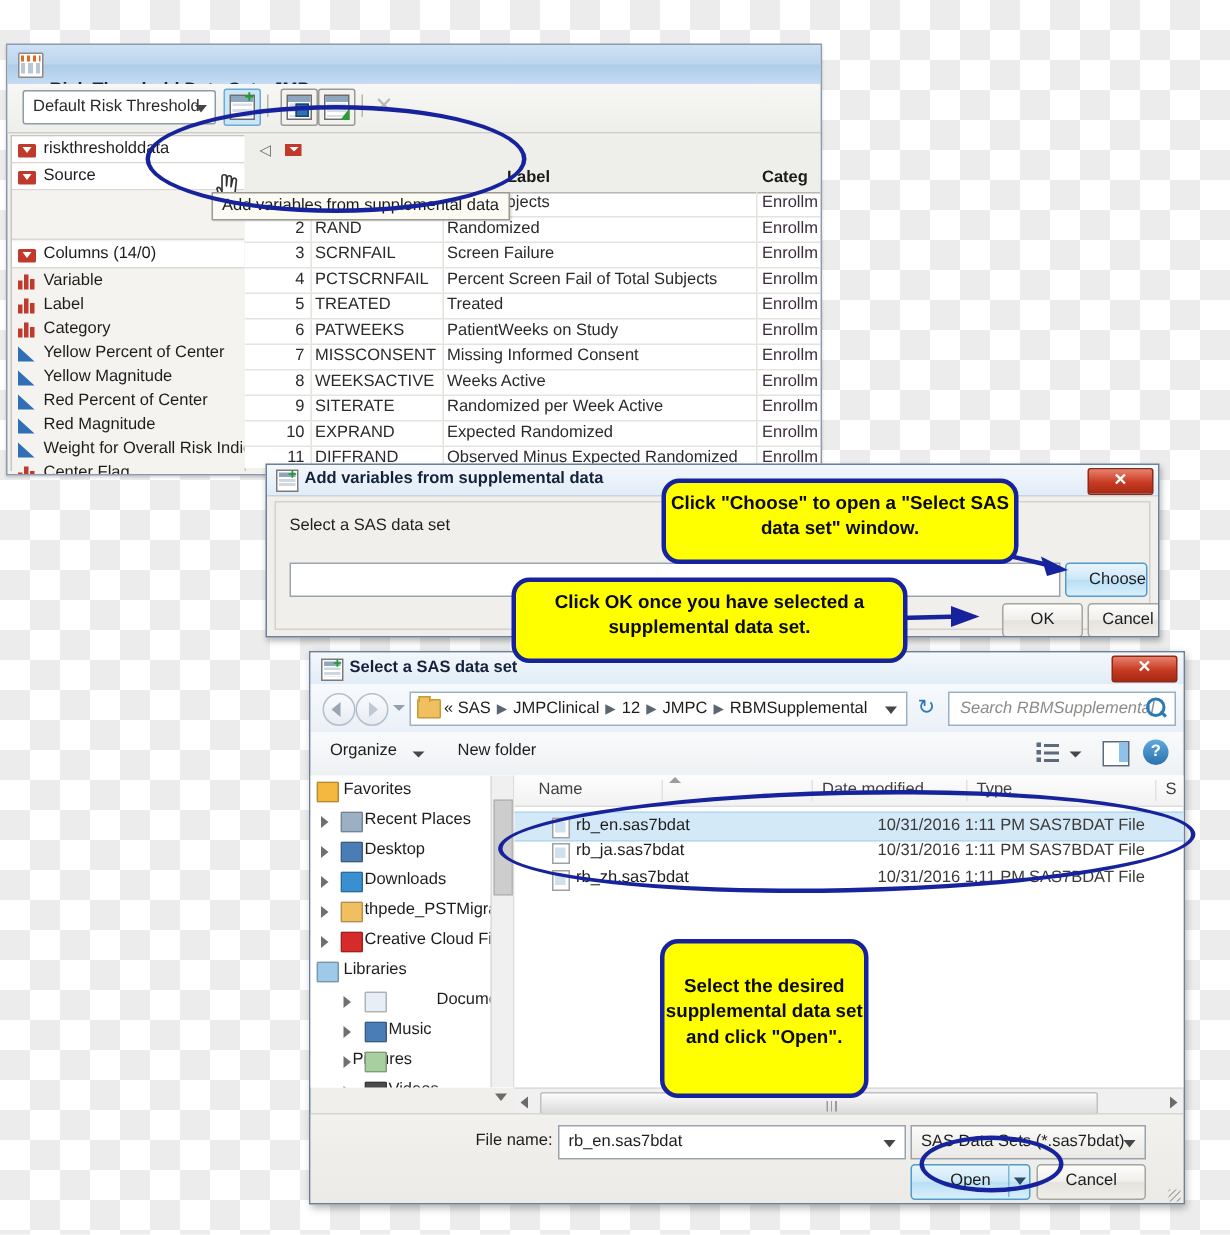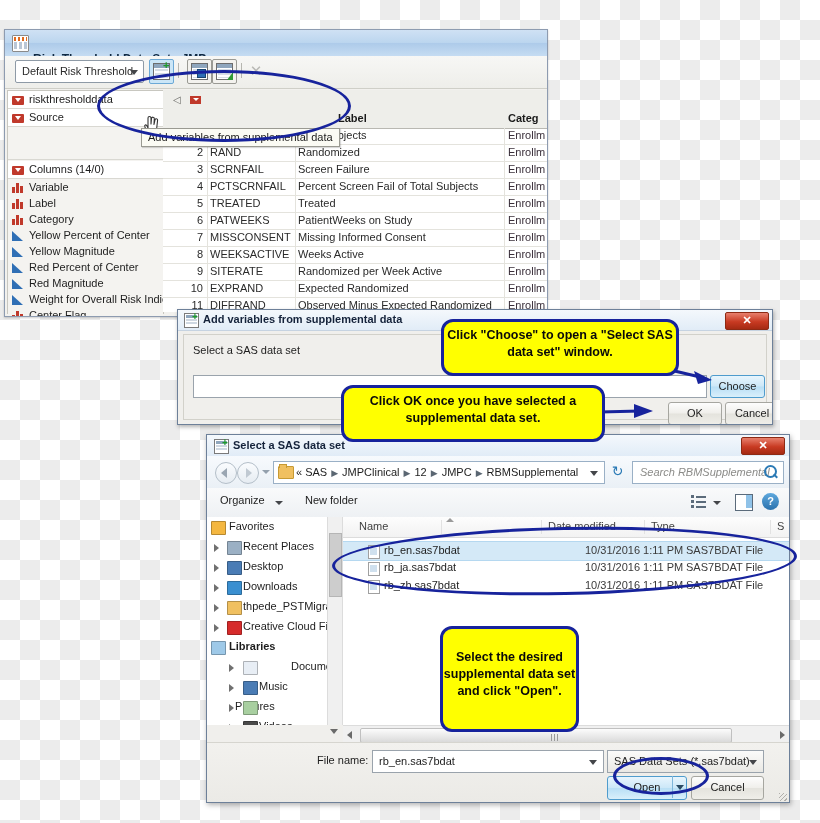--- a/index.html
+++ b/index.html
@@ -113,21 +113,21 @@
     background:linear-gradient(180deg,#e8806d 0%,#c83a22 55%,#a52a13 100%);border:1px solid #8d2a14;
     color:#fff;font-size:11px;text-align:center;line-height:15px;font-weight:bold;}
   #av-body{position:absolute;left:5px;top:24px;width:582px;height:84px;background:#f0efec;
     border:1px solid #d2d1ca;}
   #av-prompt{position:absolute;left:9px;top:9px;font-size:11px;color:#1d1d1d;}
   #av-input{position:absolute;left:9px;top:40px;width:512px;height:21px;background:#fff;border:1px solid #9aa3ac;}
   .winbtn{position:absolute;height:21px;border:1px solid #a6a6a0;border-radius:3px;
     background:linear-gradient(180deg,#fdfdfd 0%,#f0efeb 48%,#e4e3dd 52%,#efeee9 100%);
     font-size:11px;text-align:center;line-height:20px;color:#1d1d1d;}
   #av-choose{left:526px;top:40px;width:53px;border-color:#4f9ccd;
-    background:linear-gradient(180deg,#e8f5fd 0%,#cde8f8 48%,#b9dff5 52%,#d9effb 100%);}
+    background:linear-gradient(180deg,#e8f5fd 0%,#cde8f8 48%,#b9dff5 52%,#d9effb 100%);text-align:right;}
   #av-ok{left:484px;top:67px;width:52px;}
   #av-cancel{left:541px;top:67px;width:52px;}
 
   
   #filedlg{left:206px;top:434px;width:582px;height:367px;background:#f0efec;
     border:1px solid #6d8099;box-shadow:1px 2px 5px rgba(0,0,0,.3);overflow:hidden;}
   #fd-title{position:absolute;left:0;top:0;width:582px;height:21px;
     background:linear-gradient(180deg,#f4f8fc 0%,#e1ecf7 100%);border-bottom:1px solid #c6d3e1;}
   #fd-title .ico{position:absolute;left:7px;top:4px;width:13px;height:13px;background:#fff;border:1px solid #7a7a7a;}
   #fd-title .ico:before{content:"";position:absolute;left:1px;top:1px;width:11px;height:3px;background:#8fa6bd;}
@@ -525,21 +525,21 @@
 
   <div id="fd-main">
     <div id="fd-navpane">
       <div id="navpane-list">
           <div class="np-group" style="padding-left: 22px;"><span class="np-chev open"></span><span class="np-ico grp" style="background: rgb(244, 183, 64); border: 1px solid rgba(0, 0, 0, 0.25);"></span><span>Favorites</span></div>
           <div class="np-item"><span class="np-chev"></span><span class="np-ico" style="background: rgb(155, 176, 196); border: 1px solid rgba(0, 0, 0, 0.25);"></span><span>Recent Places</span></div>
           <div class="np-item"><span class="np-chev"></span><span class="np-ico" style="background: rgb(74, 124, 181); border: 1px solid rgba(0, 0, 0, 0.25);"></span><span>Desktop</span></div>
           <div class="np-item"><span class="np-chev"></span><span class="np-ico" style="background: rgb(58, 143, 208); border: 1px solid rgba(0, 0, 0, 0.25);"></span><span>Downloads</span></div>
           <div class="np-item"><span class="np-chev"></span><span class="np-ico" style="background: rgb(240, 192, 96); border: 1px solid rgba(0, 0, 0, 0.25);"></span><span>thpede_PSTMigrati</span></div>
           <div class="np-item"><span class="np-chev"></span><span class="np-ico" style="background: rgb(214, 43, 43); border: 1px solid rgba(0, 0, 0, 0.25);"></span><span>Creative Cloud File</span></div>
-          <div class="np-group" style="padding-left: 22px; font-weight: bold;"><span class="np-chev open"></span><span class="np-ico grp" style="background: rgb(158, 201, 232); border: 1px solid rgba(0, 0, 0, 0.25);"></span><span>Libraries</span></div>
+          <div class="np-group" style="padding-left: 22px;"><span class="np-chev open"></span><span class="np-ico grp" style="background: rgb(158, 201, 232); border: 1px solid rgba(0, 0, 0, 0.25);"></span><span>Libraries</span></div>
           <div class="np-item" style="padding-left: 84px;"><span class="np-chev sub"></span><span class="np-ico" style="background: rgb(232, 238, 245); border: 1px solid rgba(0, 0, 0, 0.25); left: 36px;"></span><span>Documents</span></div>
           <div class="np-item" style="padding-left: 52px;"><span class="np-chev sub"></span><span class="np-ico" style="background: rgb(74, 124, 181); border: 1px solid rgba(0, 0, 0, 0.25); left: 36px;"></span><span>Music</span></div>
           <div class="np-item" style="padding-left: 28px;"><span class="np-chev sub"></span><span class="np-ico" style="background: rgb(168, 207, 160); border: 1px solid rgba(0, 0, 0, 0.25); left: 36px;"></span><span>Pictures</span></div>
           <div class="np-item" style="padding-left: 52px;"><span class="np-chev sub"></span><span class="np-ico" style="background: rgb(74, 74, 74); border: 1px solid rgba(0, 0, 0, 0.25); left: 36px;"></span><span>Videos</span></div>
         </div>
       <div id="fd-npscroll">
         <div id="fd-npthumb"></div>
       </div>
     </div>
 

